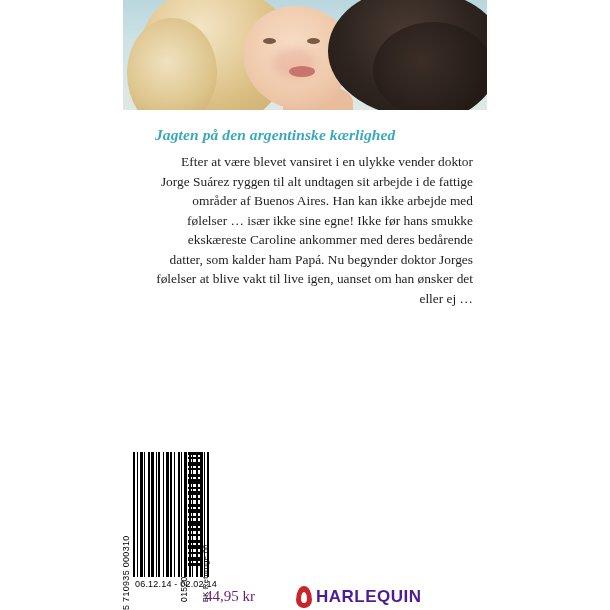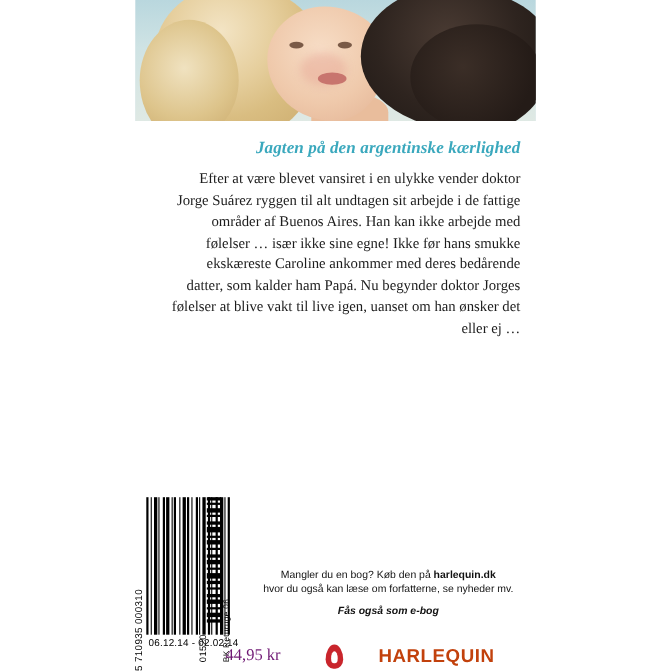--- a/index.html
+++ b/index.html
@@ -130,21 +130,20 @@
     width: 318px;
   }
   .blurb-title {
     color: #3aa8bd;
     font-style: italic;
     font-weight: bold;
     font-size: 15.5px;
     letter-spacing: 0.1px;
     margin: 0 0 9px 0;
     line-height: 1.1;
-    text-align: right;
   }
   .blurb-text {
     color: #1d1d1d;
     font-size: 13.4px;
     line-height: 1.46;
     margin: 0;
     text-align: right;
   }
 
   
@@ -300,22 +299,21 @@
     width: 6px;
     height: 11px;
     background: #ffffff;
     border-radius: 50% 50% 45% 45% / 60% 60% 40% 40%;
   }
   .logo .wordmark {
     font-family: "Liberation Sans", sans-serif;
     font-weight: bold;
     font-size: 17px;
     letter-spacing: 0.5px;
-    color: #c2410c;
-    margin-left: 28px;
+    color: #4c1d95;
   }
 </style>
 </head>
 <body>
 
 <div class="page">
 
   <div class="photo">
     <div class="sky"></div>
     <div class="blonde"></div>
@@ -423,25 +421,20 @@
       <div class="sbar" style="height:2px"></div>
         <div style="height:3px"></div>
       <div class="sbar" style="height:4px"></div>
         <div style="height:2px"></div>
       <div class="sbar" style="height:3px"></div>
     </div>
     <div class="side-text-2" style="left:-9px">01520</div>
     <div class="side-text">BK Returuge 06</div>
   </div>
 
-  <div class="promo">
-    <div class="line1"><span>Mangler du en bog? Køb den på </span><b>harlequin.dk</b></div>
-    <div class="line2">hvor du også kan læse om forfatterne, se nyheder mv.</div>
-    <div class="line3">Fås også som e-bog</div>
-  </div>
 
   <div class="price">44,95 kr</div>
 
   <div class="logo">
     <div class="flame"></div>
     <div class="wordmark">HARLEQUIN</div>
   </div>
 
 </div>
 

